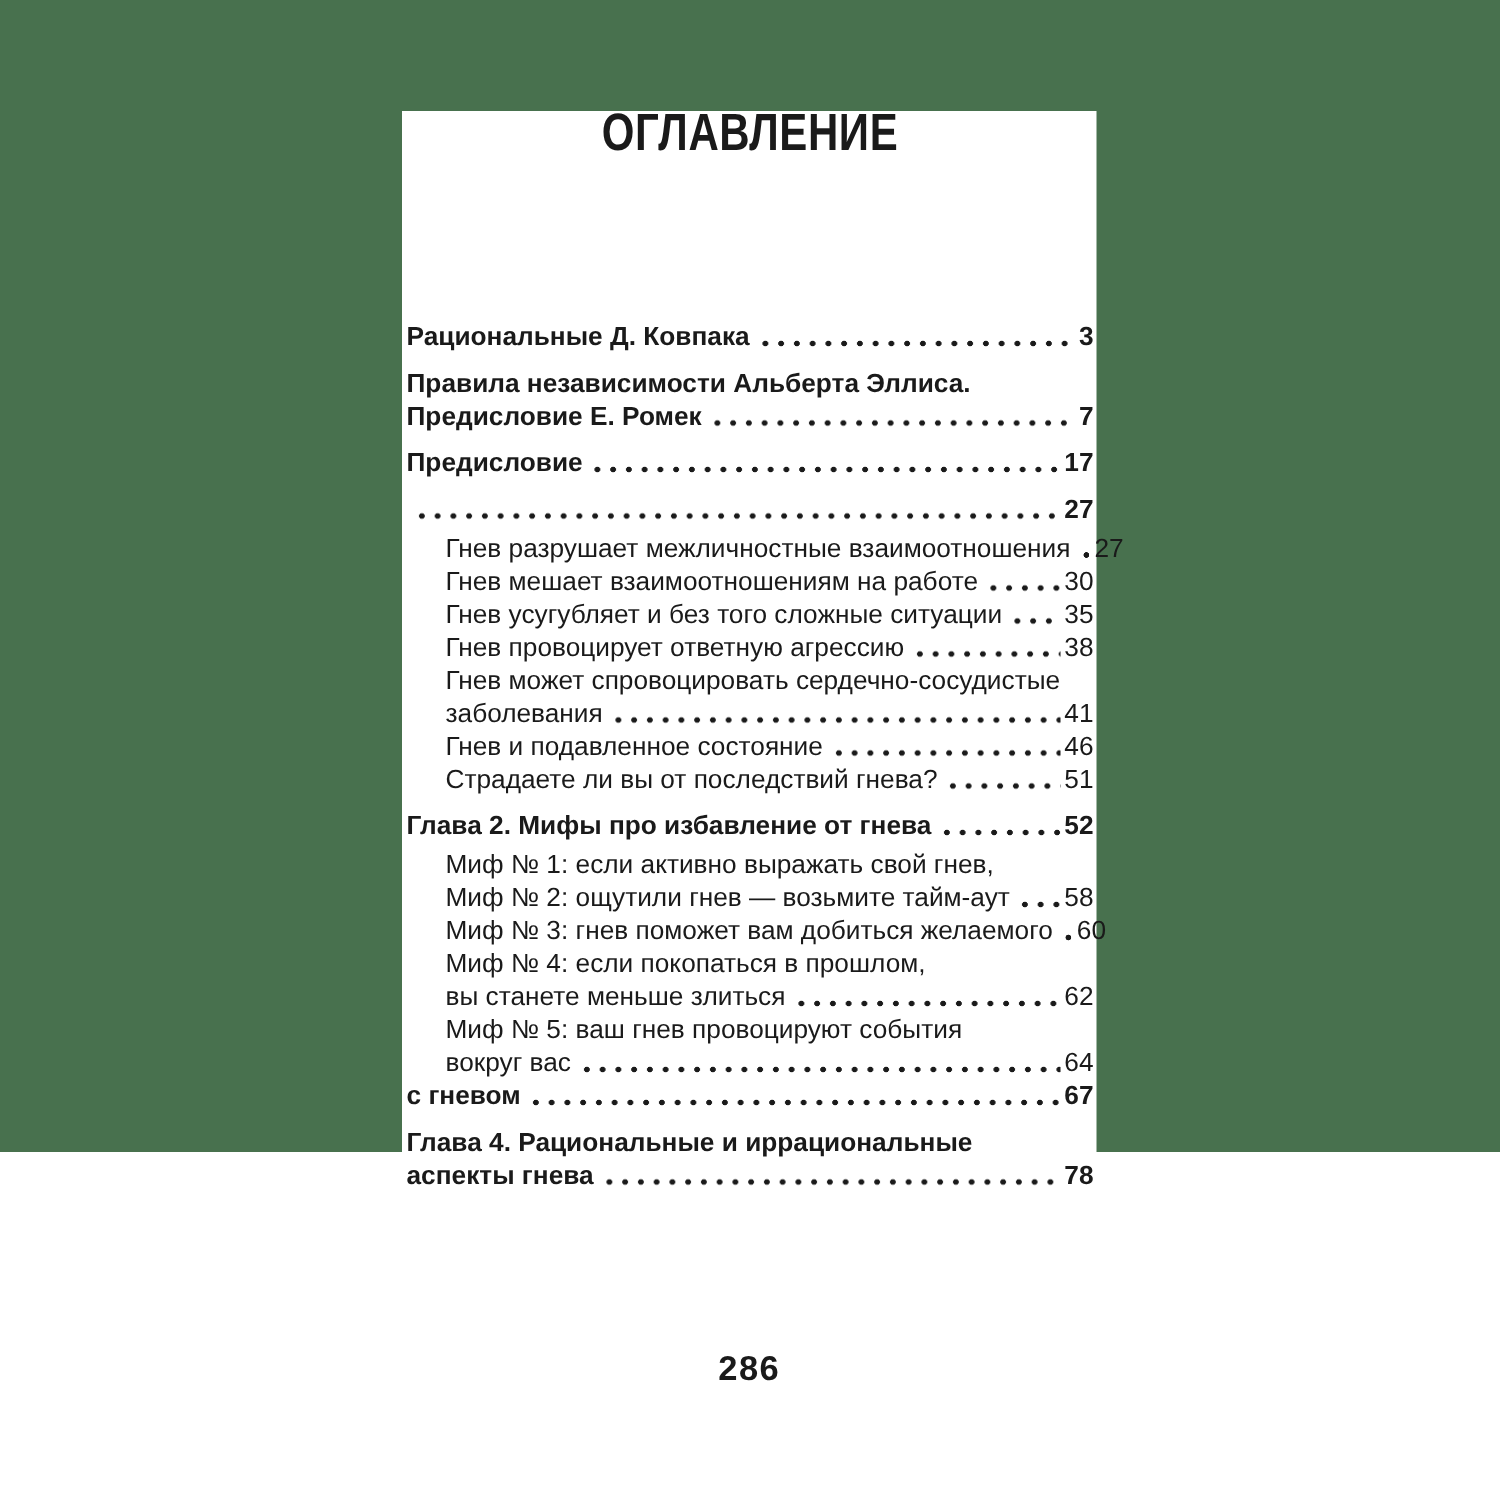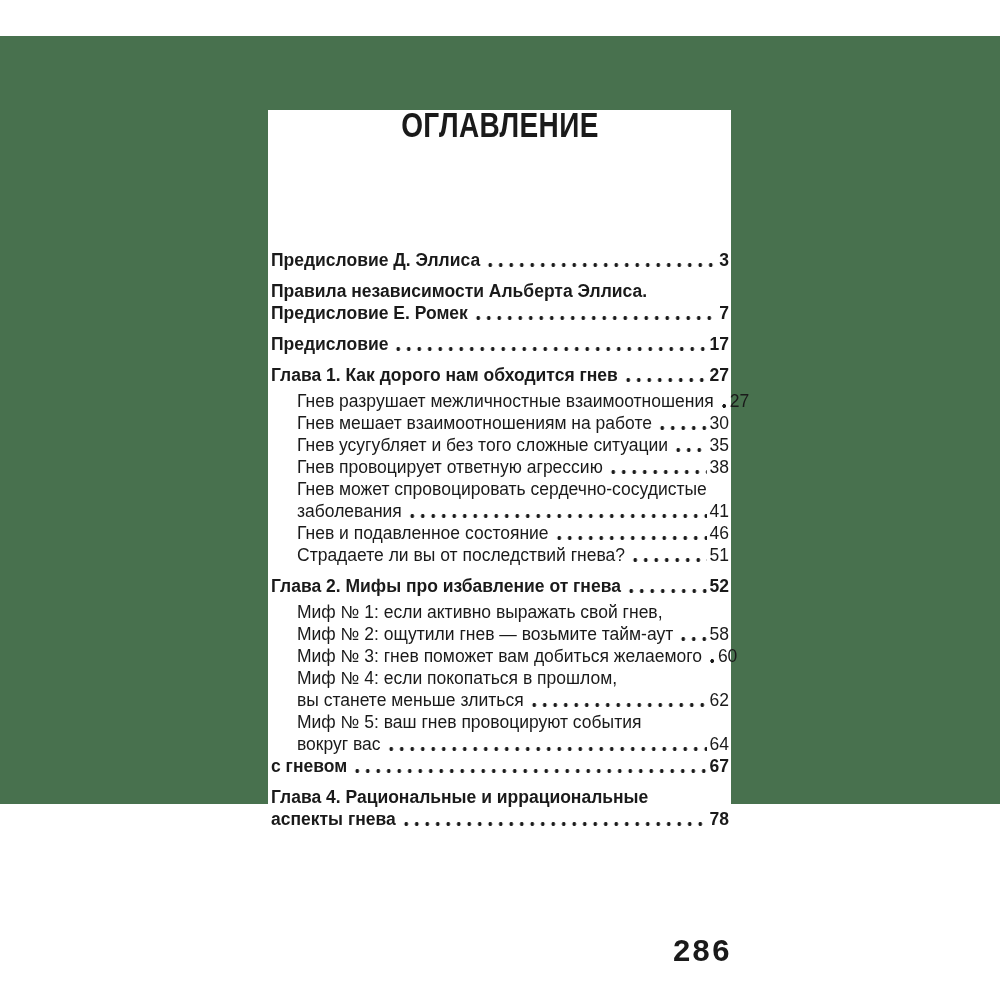--- a/index.html
+++ b/index.html
@@ -5,21 +5,20 @@
   html, body { margin: 0; padding: 0; }
   body {
     width: 1000px; height: 1000px;
     font-family: "Liberation Sans", "DejaVu Sans", sans-serif;
     overflow: hidden;
   }
   .canvas {
     position: relative;
     width: 1000px; height: 768px;
     background: var(--bg, #48714e);
-    margin-top: 36px;
   }
   .book-page {
     position: absolute;
     left: 268px; top: 74px;
     width: 463px; height: 850px;
     background: var(--paper, #ffffff);
     box-sizing: border-box;
     padding: 0 2px 0 3px;
     color: var(--ink, #1a1a1a);
   }
@@ -55,56 +54,54 @@
     margin: 0 3px 0 5px;
     background-image: radial-gradient(circle, var(--ink, #1a1a1a) 1.7px, rgba(0,0,0,0) 2.1px);
     background-size: 10.5px 6px;
     background-repeat: repeat-x;
     background-position: left 0 bottom 3px;
   }
   .toc-page-number { flex: 0 0 auto; }
   .footer-num {
     position: absolute;
     top: 827px; left: 0; right: 0;
-    text-align: right;
-    font-size: 31px;
+    text-align: center;
+    font-size: 23px;
     line-height: 1;
     font-weight: 700;
     letter-spacing: 1px;
-    font-family: Liberation Mono, monospace;
   }
 </style>
 </head>
 <body style="--bg: #48714e; --paper: #ffffff; --ink: #1a1a1a;">
 
 <div class="canvas">
   <div class="book-page">
     <h1 class="toc-title">ОГЛАВЛЕНИЕ</h1>
     <div class="toc-list" id="toc-list">
         <div class="toc-row chapter gap-lg">
-    <span class="toc-entry-text">Предисловие Д. Эллиса</span>
+    <span class="toc-entry-text">Рациональные Д. Ковпака</span>
     <span class="dot-leader"></span>
     <span class="toc-page-number">3</span>
   </div>
         <div class="toc-row chapter gap-lg">
     <span class="toc-entry-text">Правила независимости Альберта Эллиса.</span>
 
   </div>
         <div class="toc-row chapter continuation">
     <span class="toc-entry-text">Предисловие Е. Ромек</span>
     <span class="dot-leader"></span>
     <span class="toc-page-number">7</span>
   </div>
         <div class="toc-row chapter gap-lg">
     <span class="toc-entry-text">Предисловие</span>
     <span class="dot-leader"></span>
     <span class="toc-page-number">17</span>
   </div>
         <div class="toc-row chapter gap-lg">
-    <span class="toc-entry-text">Глава 1. Как дорого нам обходится гнев</span>
     <span class="dot-leader"></span>
     <span class="toc-page-number">27</span>
   </div>
         <div class="toc-row section gap-sm">
     <span class="toc-entry-text">Гнев разрушает межличностные взаимоотношения</span>
     <span class="dot-leader"></span>
     <span class="toc-page-number">27</span>
   </div>
         <div class="toc-row section">
     <span class="toc-entry-text">Гнев мешает взаимоотношениям на работе</span>

